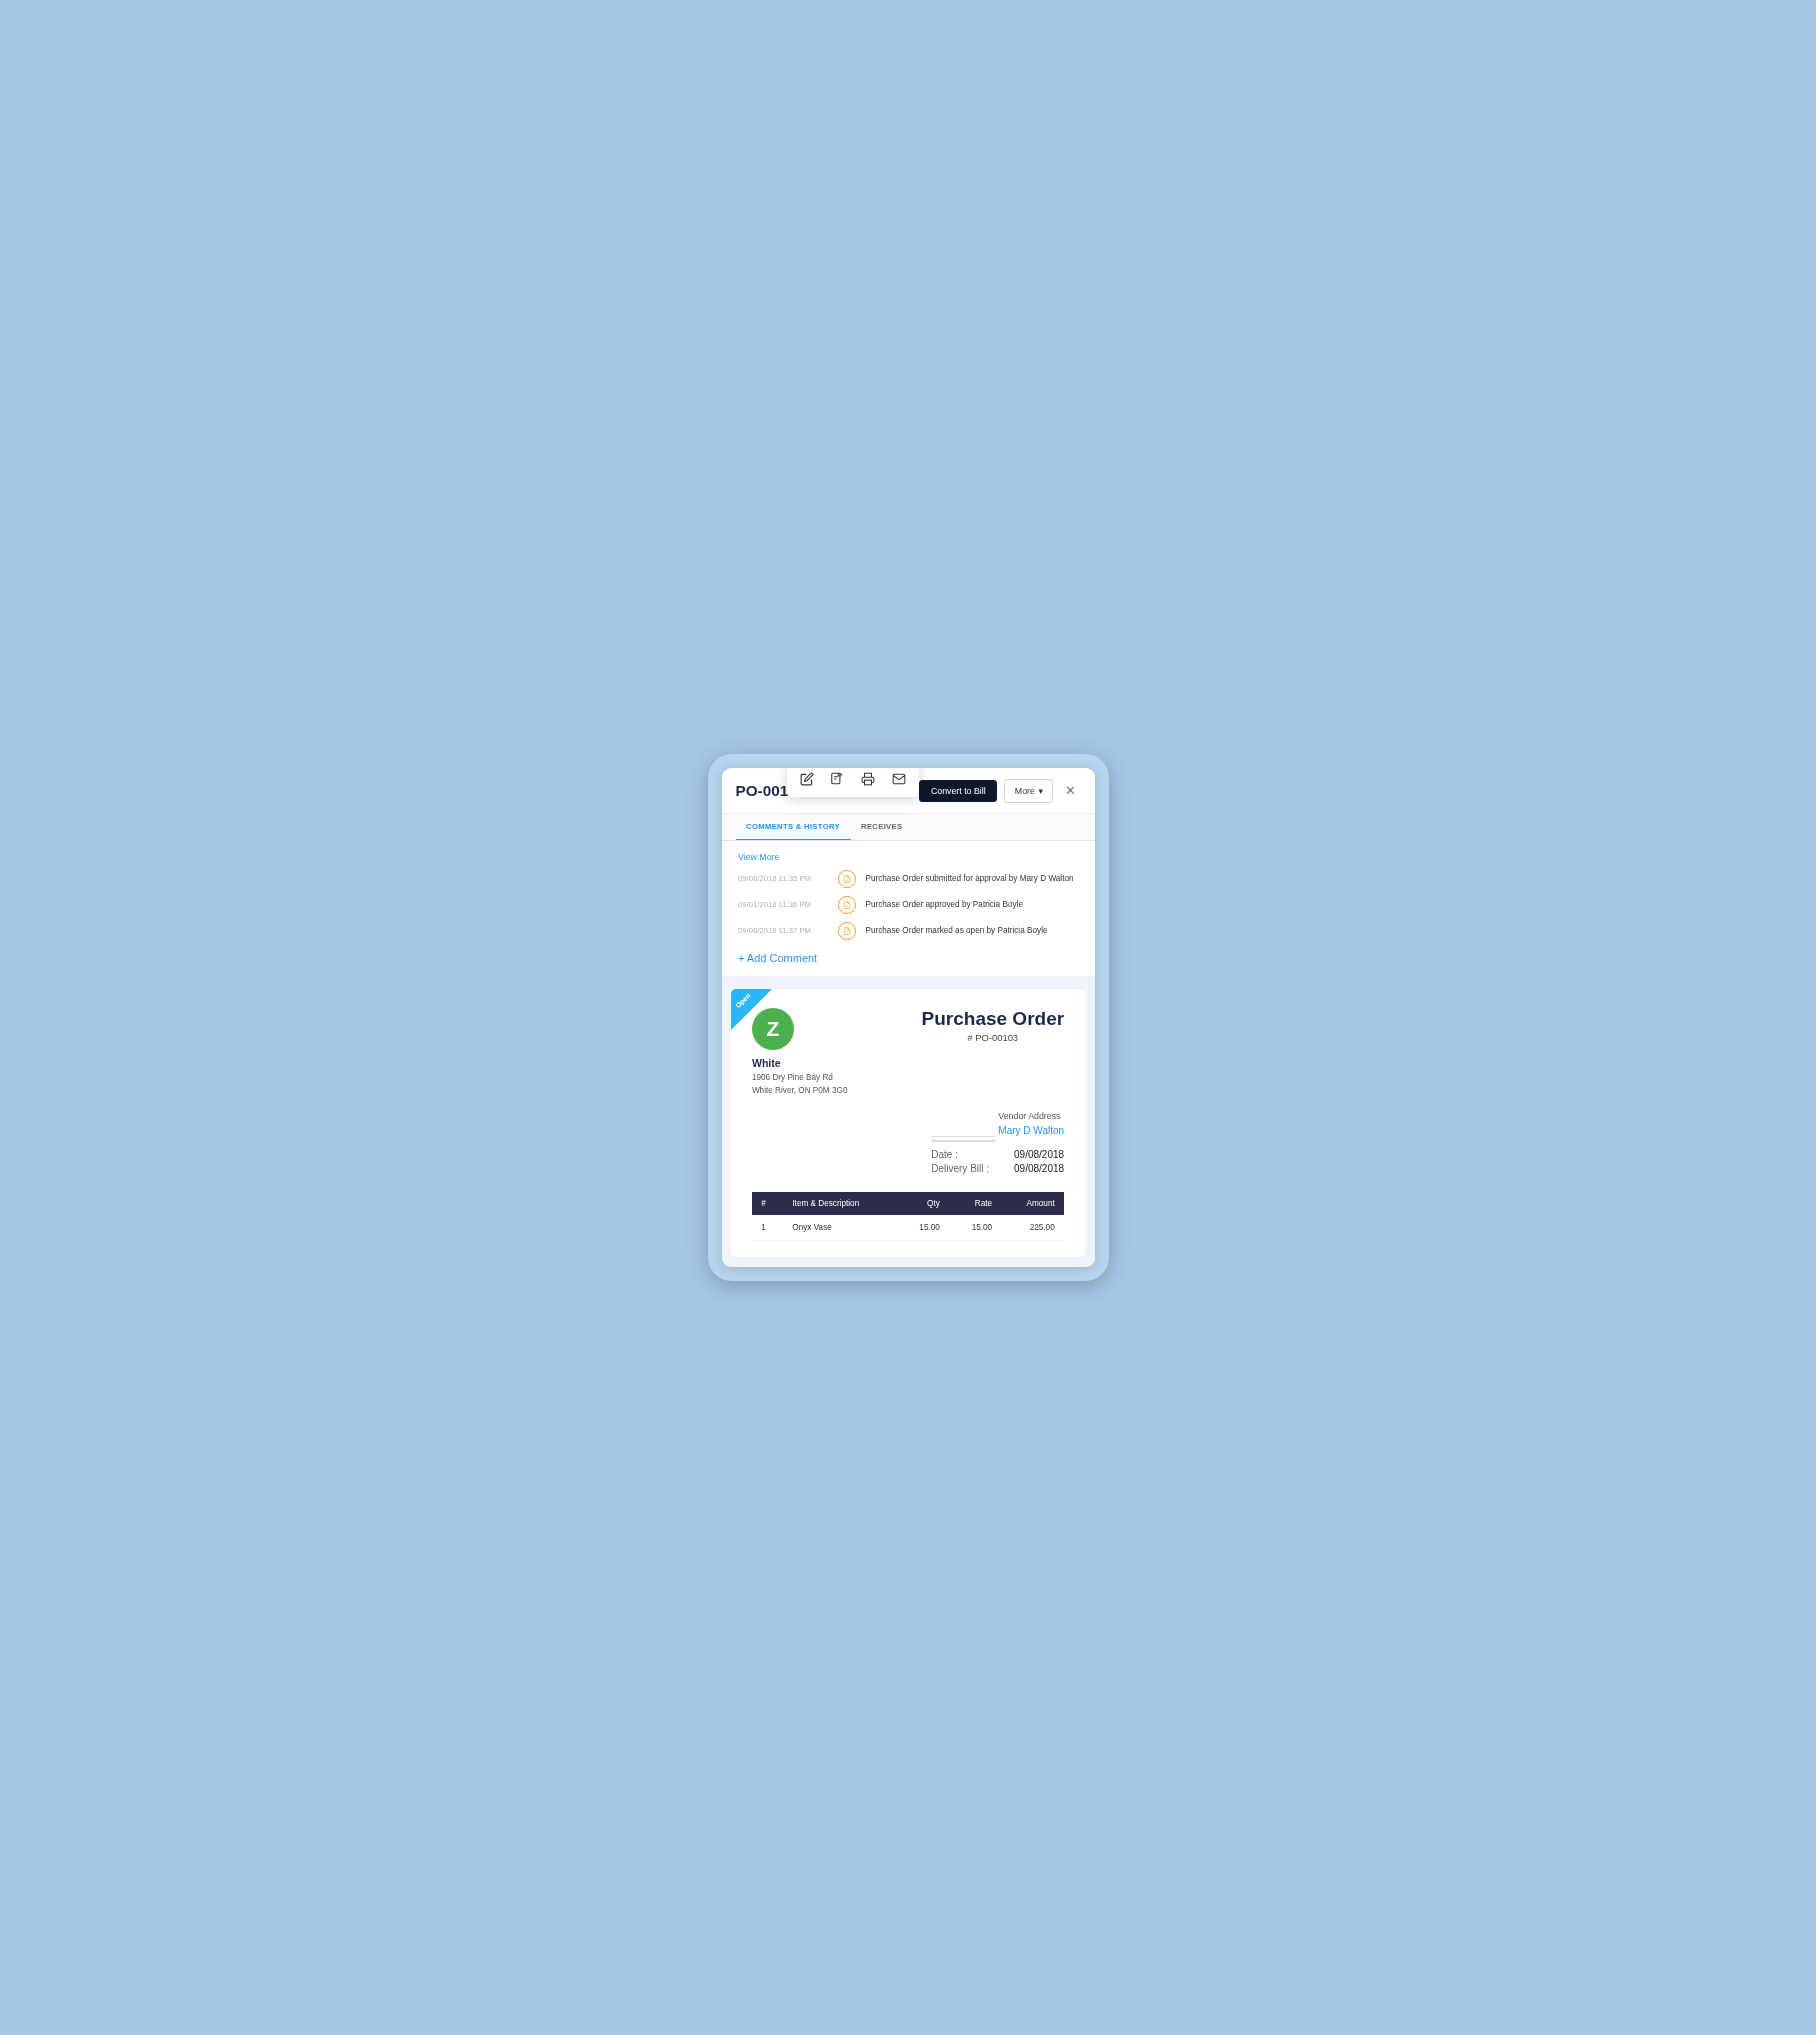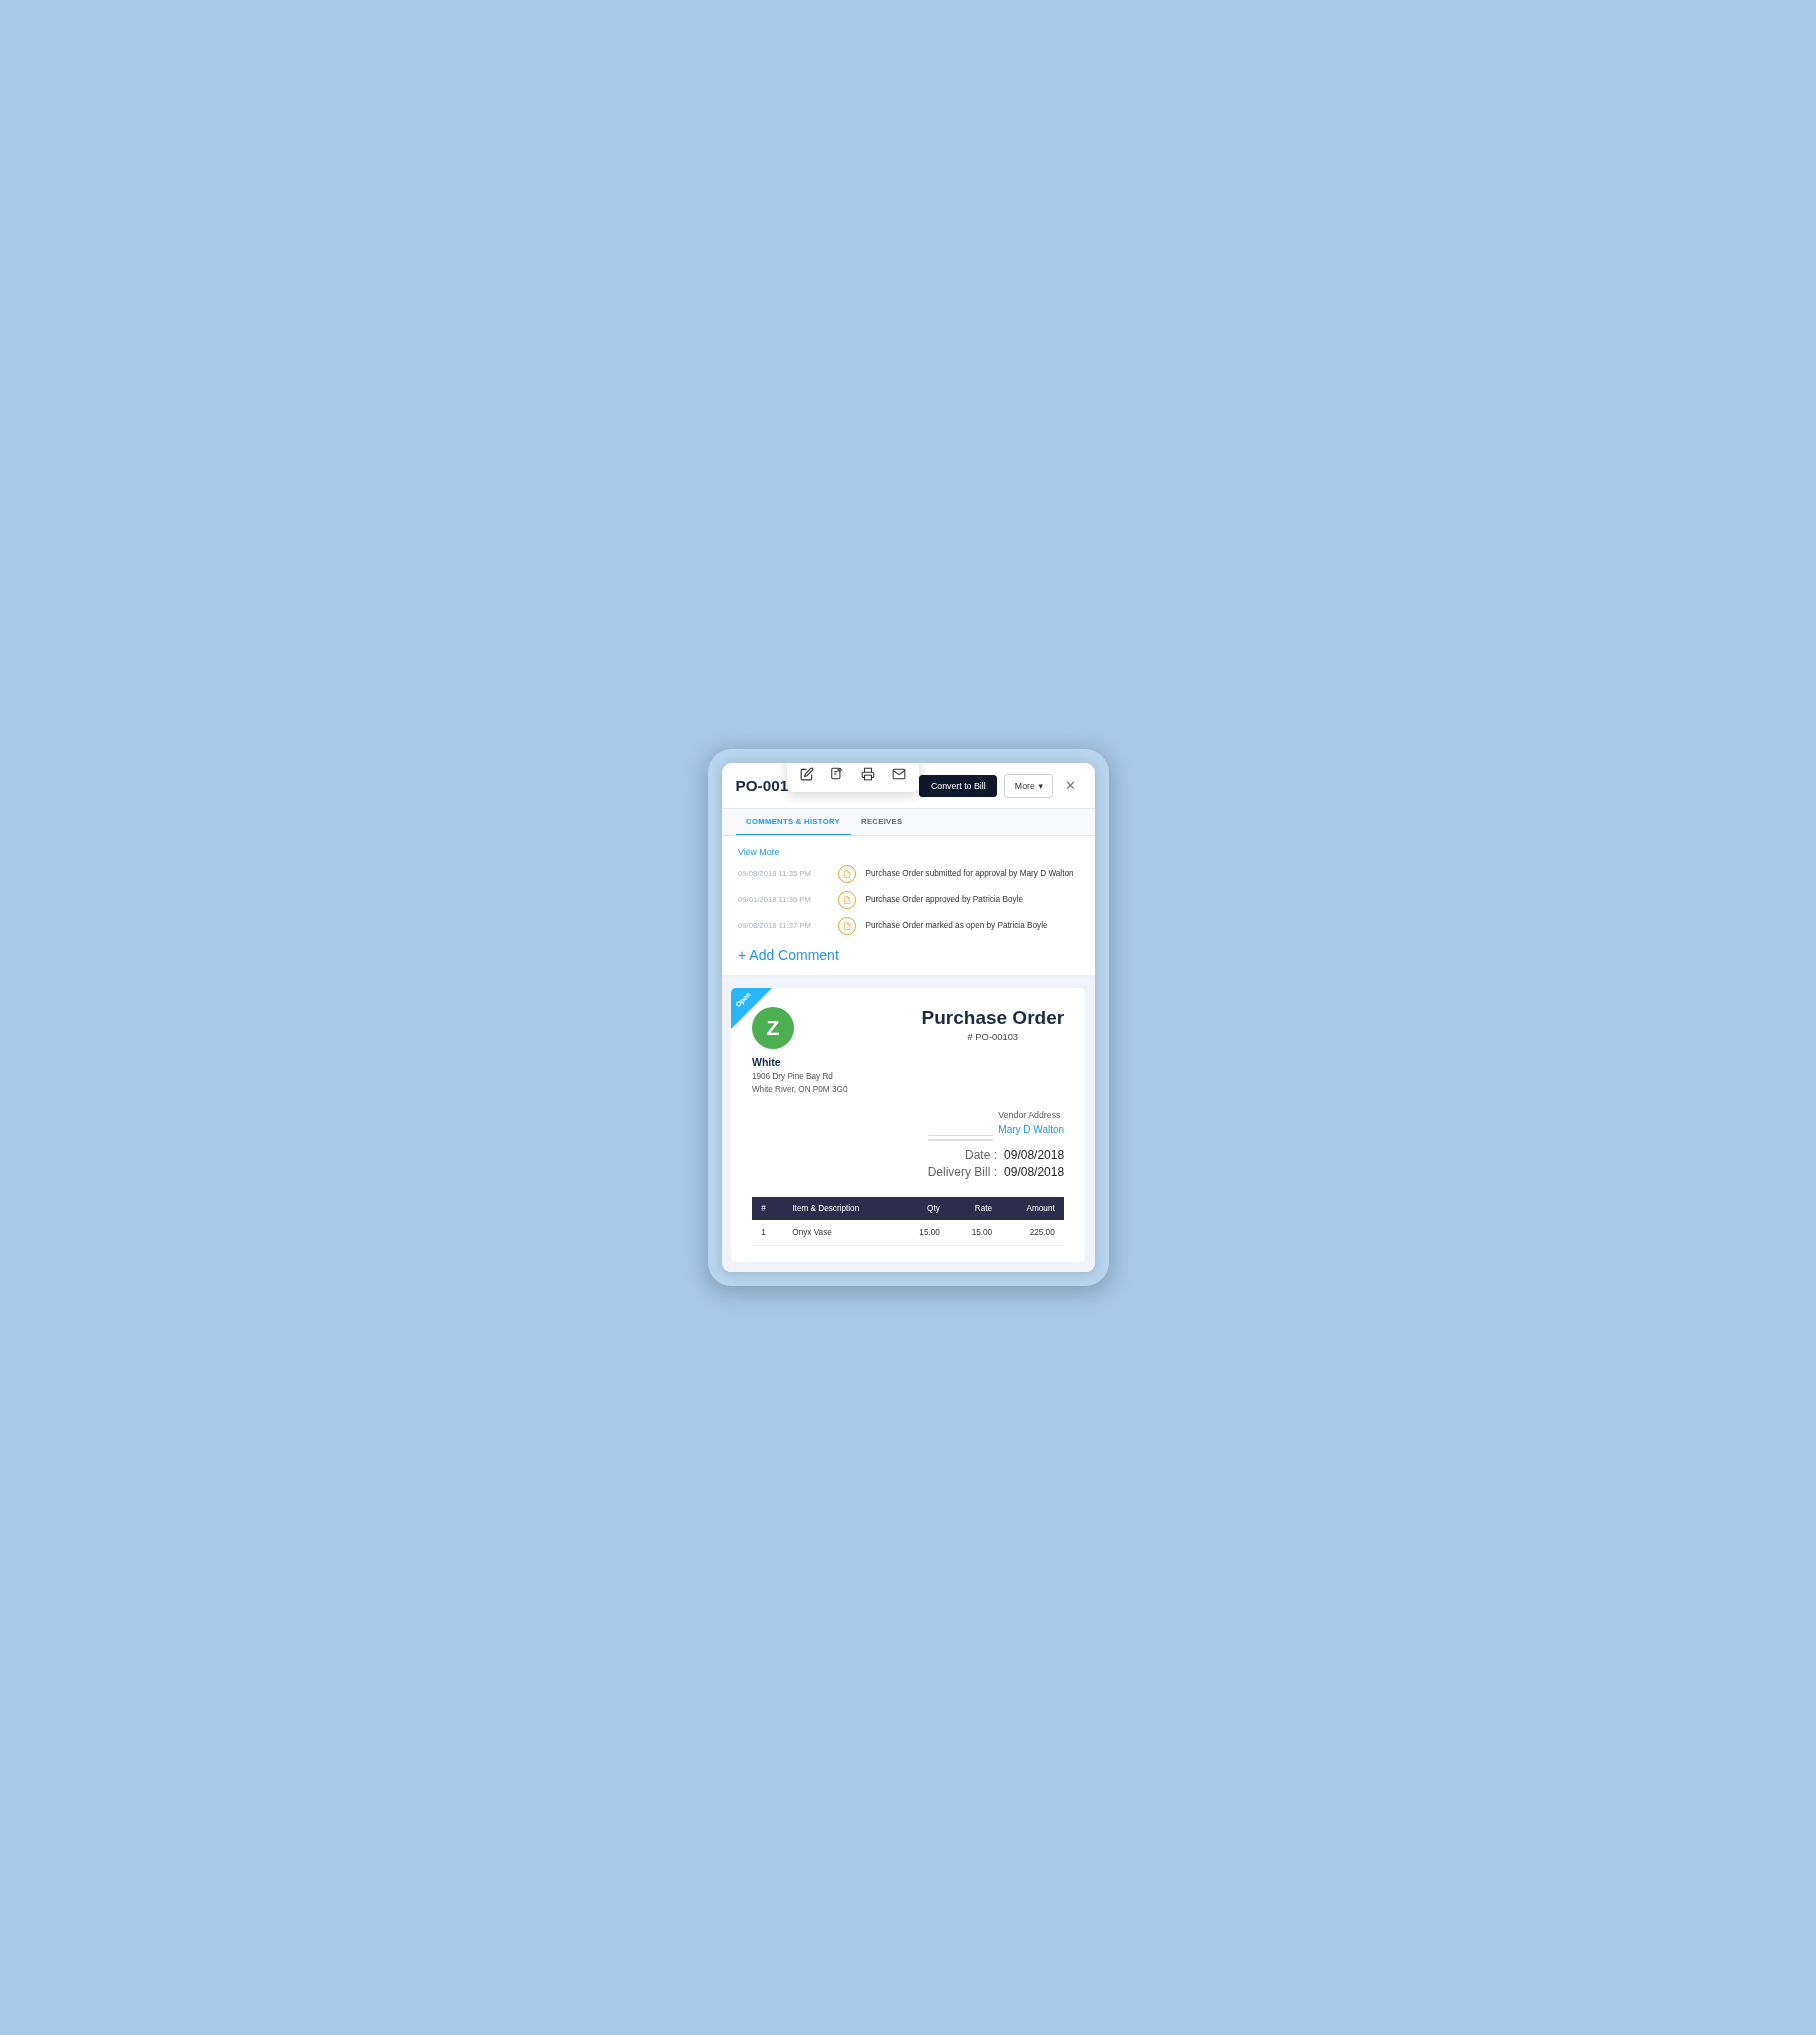--- a/index.html
+++ b/index.html
@@ -178,21 +178,21 @@
       flex-shrink: 0;
     }
 
     .entry-text {
       font-size: 8.2px;
       color: #333;
     }
 
     .add-comment-link {
       color: #2196f3;
-      font-size: 14px;
+      font-size: 11px;
       cursor: pointer;
       margin-top: 4.7px;
       display: inline-block;
     }
 
     
     .document-area {
       padding: 9.4px;
       background: #f0f4fa;
     }
@@ -318,23 +318,23 @@
 
     .date-line {
       height: 1.2px;
       background: #ddd;
       margin-bottom: 3.5px;
       border-radius: 1.2px;
     }
 
     .date-row {
       display: flex;
-      justify-content: flex-end;
-      gap: 7px;
-      font-size: 12px;
+      justify-content: space-between;
+      gap: 25px;
+      font-size: 10px;
       color: #444;
       margin-bottom: 3.5px;
     }
 
     .date-label {
       color: #666;
     }
 
     .date-value {
       color: #222;

